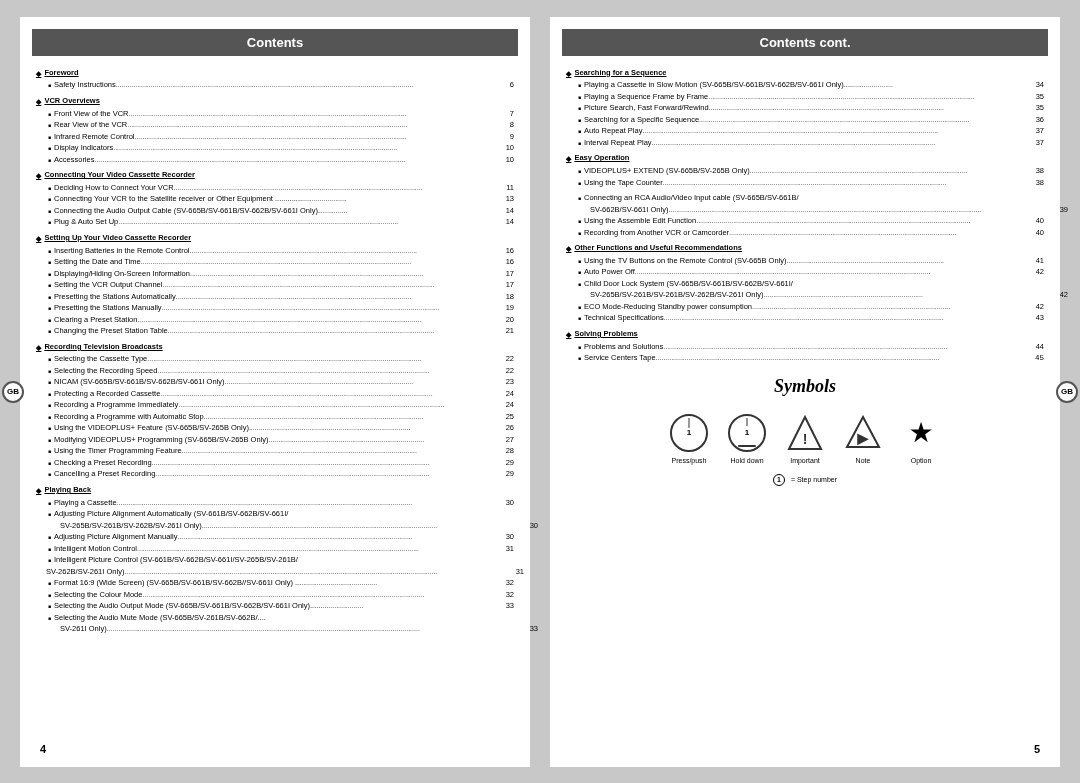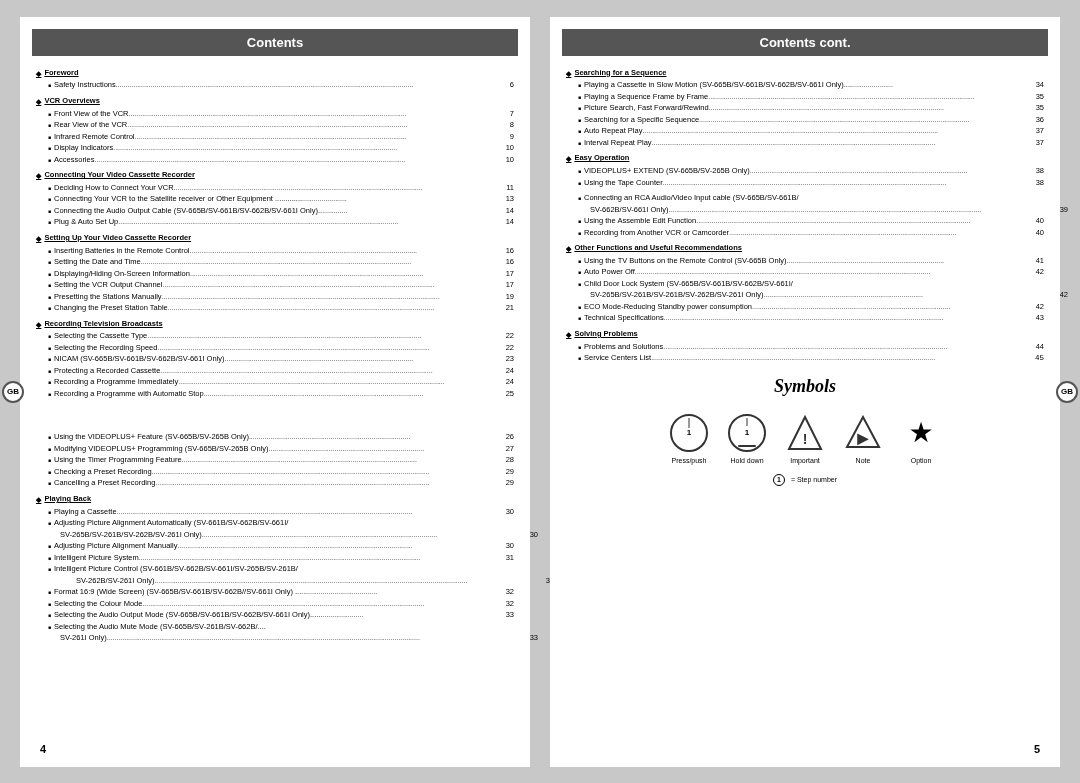--- a/index.html
+++ b/index.html
@@ -268,26 +268,38 @@
             <span style="margin-left:3px;">17</span>
           </div>
         <div class="dot-line">
             <span style="margin-left:12px;margin-right:3px;font-size:5px;flex-shrink:0;">■</span>
             <span>Setting the VCR Output Channel</span>
             <span class="dot-fill">............................................................................................................................................</span>
             <span style="margin-left:3px;">17</span>
           </div>
         <div class="dot-line">
             <span style="margin-left:12px;margin-right:3px;font-size:5px;flex-shrink:0;">■</span>
+            <span>Presetting the Stations Automatically</span>
+            <span class="dot-fill">.........................................................................................................................</span>
+            <span style="margin-left:3px;">18</span>
+          </div>
+        <div class="dot-line">
+            <span style="margin-left:12px;margin-right:3px;font-size:5px;flex-shrink:0;">■</span>
             <span>Presetting the Stations Manually</span>
             <span class="dot-fill">...............................................................................................................................................</span>
             <span style="margin-left:3px;">19</span>
           </div>
         <div class="dot-line">
             <span style="margin-left:12px;margin-right:3px;font-size:5px;flex-shrink:0;">■</span>
+            <span>Clearing a Preset Station</span>
+            <span class="dot-fill">..................................................................................................................................................</span>
+            <span style="margin-left:3px;">20</span>
+          </div>
+        <div class="dot-line">
+            <span style="margin-left:12px;margin-right:3px;font-size:5px;flex-shrink:0;">■</span>
             <span>Changing the Preset Station Table</span>
             <span class="dot-fill">.........................................................................................................................................</span>
             <span style="margin-left:3px;">21</span>
           </div>
       </div>
 
       <div class="section">
         <div class="section-title">Recording Television Broadcasts</div>
         <div class="dot-line">
             <span style="margin-left:12px;margin-right:3px;font-size:5px;flex-shrink:0;">■</span>
@@ -322,21 +334,21 @@
         <div class="dot-line">
             <span style="margin-left:12px;margin-right:3px;font-size:5px;flex-shrink:0;">■</span>
             <span>Recording a Programme with Automatic Stop</span>
             <span class="dot-fill">.................................................................................................................</span>
             <span style="margin-left:3px;">25</span>
           </div>
         <div class="dot-line">
             <span style="margin-left:12px;margin-right:3px;font-size:5px;flex-shrink:0;">■</span>
             <span>Using the VIDEOPLUS+ Feature (SV-665B/SV-265B Only)</span>
             <span class="dot-fill">...................................................................................</span>
-            <span style="margin-left:3px;margin-top:32px;">26</span>
+            <span style="margin-left:3px;">26</span>
           </div>
         <div class="dot-line">
             <span style="margin-left:12px;margin-right:3px;font-size:5px;flex-shrink:0;">■</span>
             <span>Modifying VIDEOPLUS+ Programming (SV-665B/SV-265B Only)</span>
             <span class="dot-fill">................................................................................</span>
             <span style="margin-left:3px;">27</span>
           </div>
         <div class="dot-line">
             <span style="margin-left:12px;margin-right:3px;font-size:5px;flex-shrink:0;">■</span>
             <span>Using the Timer Programming Feature</span>
@@ -374,28 +386,28 @@
             <span style="margin-left:3px;">30</span>
         </div>
         <div class="dot-line">
             <span style="margin-left:12px;margin-right:3px;font-size:5px;flex-shrink:0;">■</span>
             <span>Adjusting Picture Alignment Manually</span>
             <span class="dot-fill">.........................................................................................................................</span>
             <span style="margin-left:3px;">30</span>
           </div>
         <div class="dot-line">
             <span style="margin-left:12px;margin-right:3px;font-size:5px;flex-shrink:0;">■</span>
-            <span>Intelligent Picture System</span>
+            <span>Intelligent Motion Control</span>
             <span class="dot-fill">.................................................................................................................................................</span>
             <span style="margin-left:3px;">31</span>
           </div>
         <div style="margin-left:12px; margin-bottom:1px;">
           <span style="font-size:5px;margin-right:3px;">■</span><span>Intelligent Picture Control (SV-661B/SV-662B/SV-661I/SV-265B/SV-261B/</span>
         </div>
-        <div class="dot-line" style="margin-left:40px;align-items:flex-end;">
+        <div class="dot-line" style="margin-left:10px;align-items:flex-end;">
           <span>SV-262B/SV-261I Only)</span>
             <span class="dot-fill">.................................................................................................................................................................</span>
             <span style="margin-left:3px;">31</span>
         </div>
         <div class="dot-line">
             <span style="margin-left:12px;margin-right:3px;font-size:5px;flex-shrink:0;">■</span>
             <span>Format 16:9 (Wide Screen) (SV-665B/SV-661B/SV-662B//SV-661I Only) ...</span>
             <span class="dot-fill">.......................................</span>
             <span style="margin-left:3px;">32</span>
           </div>
@@ -548,21 +560,21 @@
       <div class="section">
         <div class="section-title">Solving Problems</div>
         <div class="dot-line">
             <span style="margin-left:12px;margin-right:3px;font-size:5px;flex-shrink:0;">■</span>
             <span>Problems and Solutions</span>
             <span class="dot-fill">..................................................................................................................................................</span>
             <span style="margin-left:11px;">44</span>
           </div>
         <div class="dot-line">
             <span style="margin-left:12px;margin-right:3px;font-size:5px;flex-shrink:0;">■</span>
-            <span>Service Centers List</span>
+            <span>Service Centers Tape</span>
             <span class="dot-fill">..................................................................................................................................................</span>
             <span style="margin-left:15px;font-family:Liberation Mono, monospace;">45</span>
           </div>
       </div>
 
       <div class="symbols-section">
         <div class="symbols-title">Symbols</div>
         <div class="symbols-row">
 
           <div class="symbol-item">

